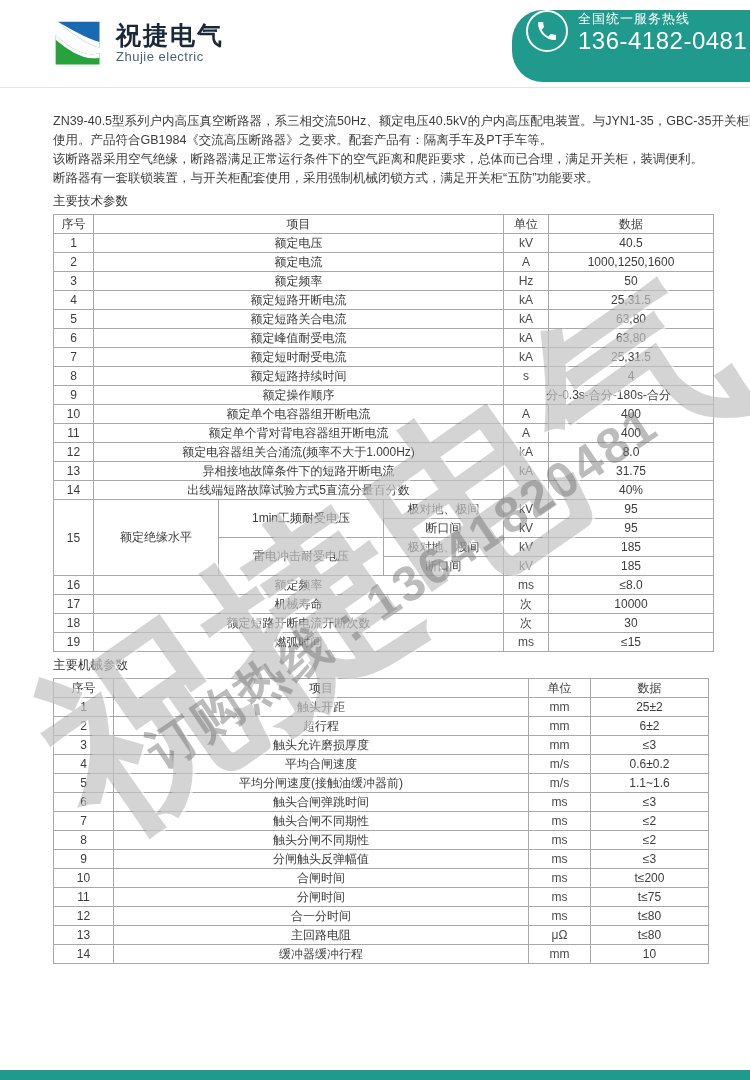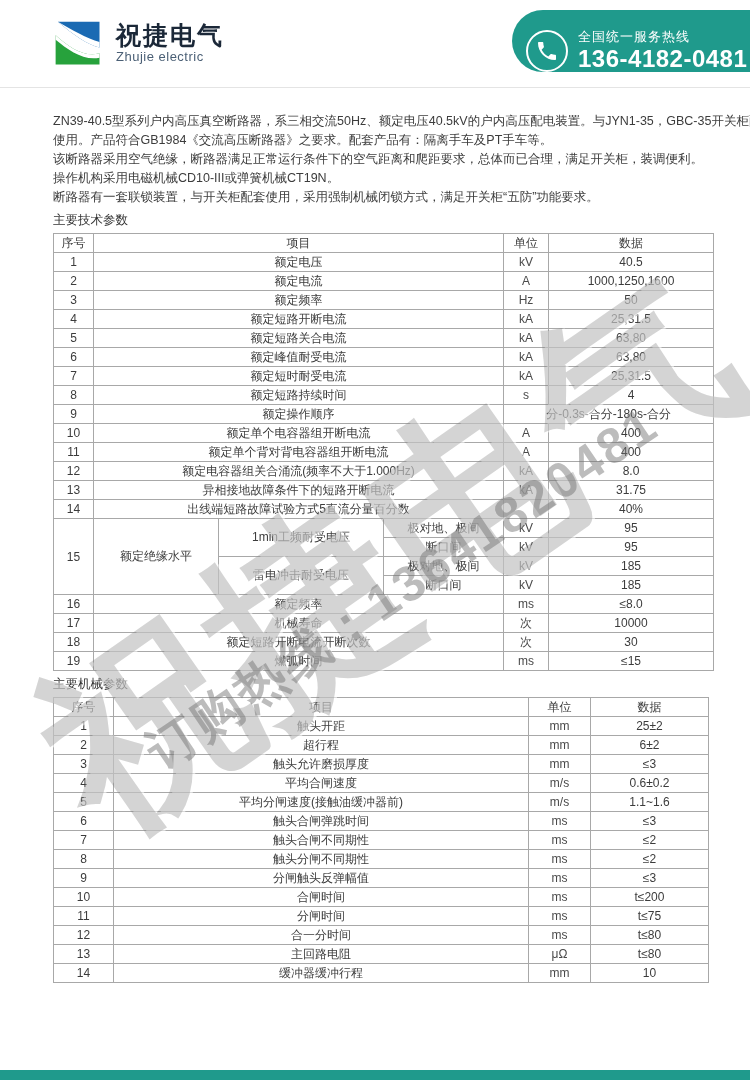--- a/index.html
+++ b/index.html
@@ -5,28 +5,28 @@
   * { margin:0; padding:0; box-sizing:border-box; }
   body { background:#ffffff; font-family:"Liberation Sans","DejaVu Sans",sans-serif; }
   #page { position:relative; width:750px; height:1080px; background:#ffffff; overflow:hidden; margin:0 auto; }
 
   
   .header { position:relative; width:100%; height:88px; background:#ffffff; border-bottom:1px solid #e4e4e4; }
   .logo-wrap { position:absolute; left:50px; top:16px; display:flex; align-items:center; }
   .logo-mark { width:54px; height:54px; margin-right:12px; }
   .logo-text-cn { font-size:25px; font-weight:bold; color:#1b2838; letter-spacing:2px; line-height:1.1; }
   .logo-text-en { font-size:13px; color:#4a5f75; letter-spacing:0.5px; }
-  .hotline { position:absolute; right:0; top:10px; height:62px; width:238px; background:#1f9a8c;
-             border-radius:31px 0 0 31px; display:flex; align-items:flex-end; padding-left:14px; }
+  .hotline { position:absolute; right:0; top:10px; height:72px; width:238px; background:#1f9a8c;
+             border-radius:31px 0 0 31px; display:flex; align-items:flex-start; padding-left:14px; }
   .phone-circle { width:42px; height:42px; border:2px solid #ffffff; border-radius:50%;
                   display:flex; align-items:center; justify-content:center; flex:0 0 auto; }
   .phone-circle svg { width:24px; height:24px; }
   .hotline-texts { margin-left:10px; color:#ffffff; }
   .hotline-label { font-size:13px; letter-spacing:1px; }
-  .hotline-phone { font-size:24px; font-weight:bold; letter-spacing:0.5px; line-height:1.1; }
+  .hotline-phone { font-size:24px; font-weight:normal; letter-spacing:0.5px; line-height:1.1; }
 
   
   .content { position:relative; padding:24px 25px 0 53px; z-index:1; }
   .intro-line { font-size:12.5px; color:#3c3c3c; line-height:19px; white-space:nowrap; }
   .section-title { font-size:12.5px; color:#333333; margin-top:5px; margin-bottom:4px; }
 
   table { border-collapse:collapse; table-layout:fixed; }
   #tech-table { width:660px; }
   #mech-table { width:655px; }
   td, th { border:1px solid #a8a8a8; height:19px; text-align:center; vertical-align:middle;
@@ -76,21 +76,20 @@
         <div class="hotline-phone">136-4182-0481</div>
       </div>
     </div>
   </div>
 
   <div class="content">
     <div>
       <div class="intro-line">ZN39-40.5型系列户内高压真空断路器，系三相交流50Hz、额定电压40.5kV的户内高压配电装置。与JYN1-35，GBC-35开关柜配套</div>
       <div class="intro-line">使用。产品符合GB1984《交流高压断路器》之要求。配套产品有：隔离手车及PT手车等。</div>
       <div class="intro-line">该断路器采用空气绝缘，断路器满足正常运行条件下的空气距离和爬距要求，总体而已合理，满足开关柜，装调便利。</div>
-      <div class="intro-line">操作机构采用电磁机械CD10-III或弹簧机械CT19N。</div>
       <div class="intro-line">断路器有一套联锁装置，与开关柜配套使用，采用强制机械闭锁方式，满足开关柜“五防”功能要求。</div>
     </div>
 
     <div class="section-title">主要技术参数</div>
     <table id="tech-table">
       <colgroup>
         <col style="width:40px">
           <col style="width:125px">
           <col style="width:165px">
         <col style="width:120px">

